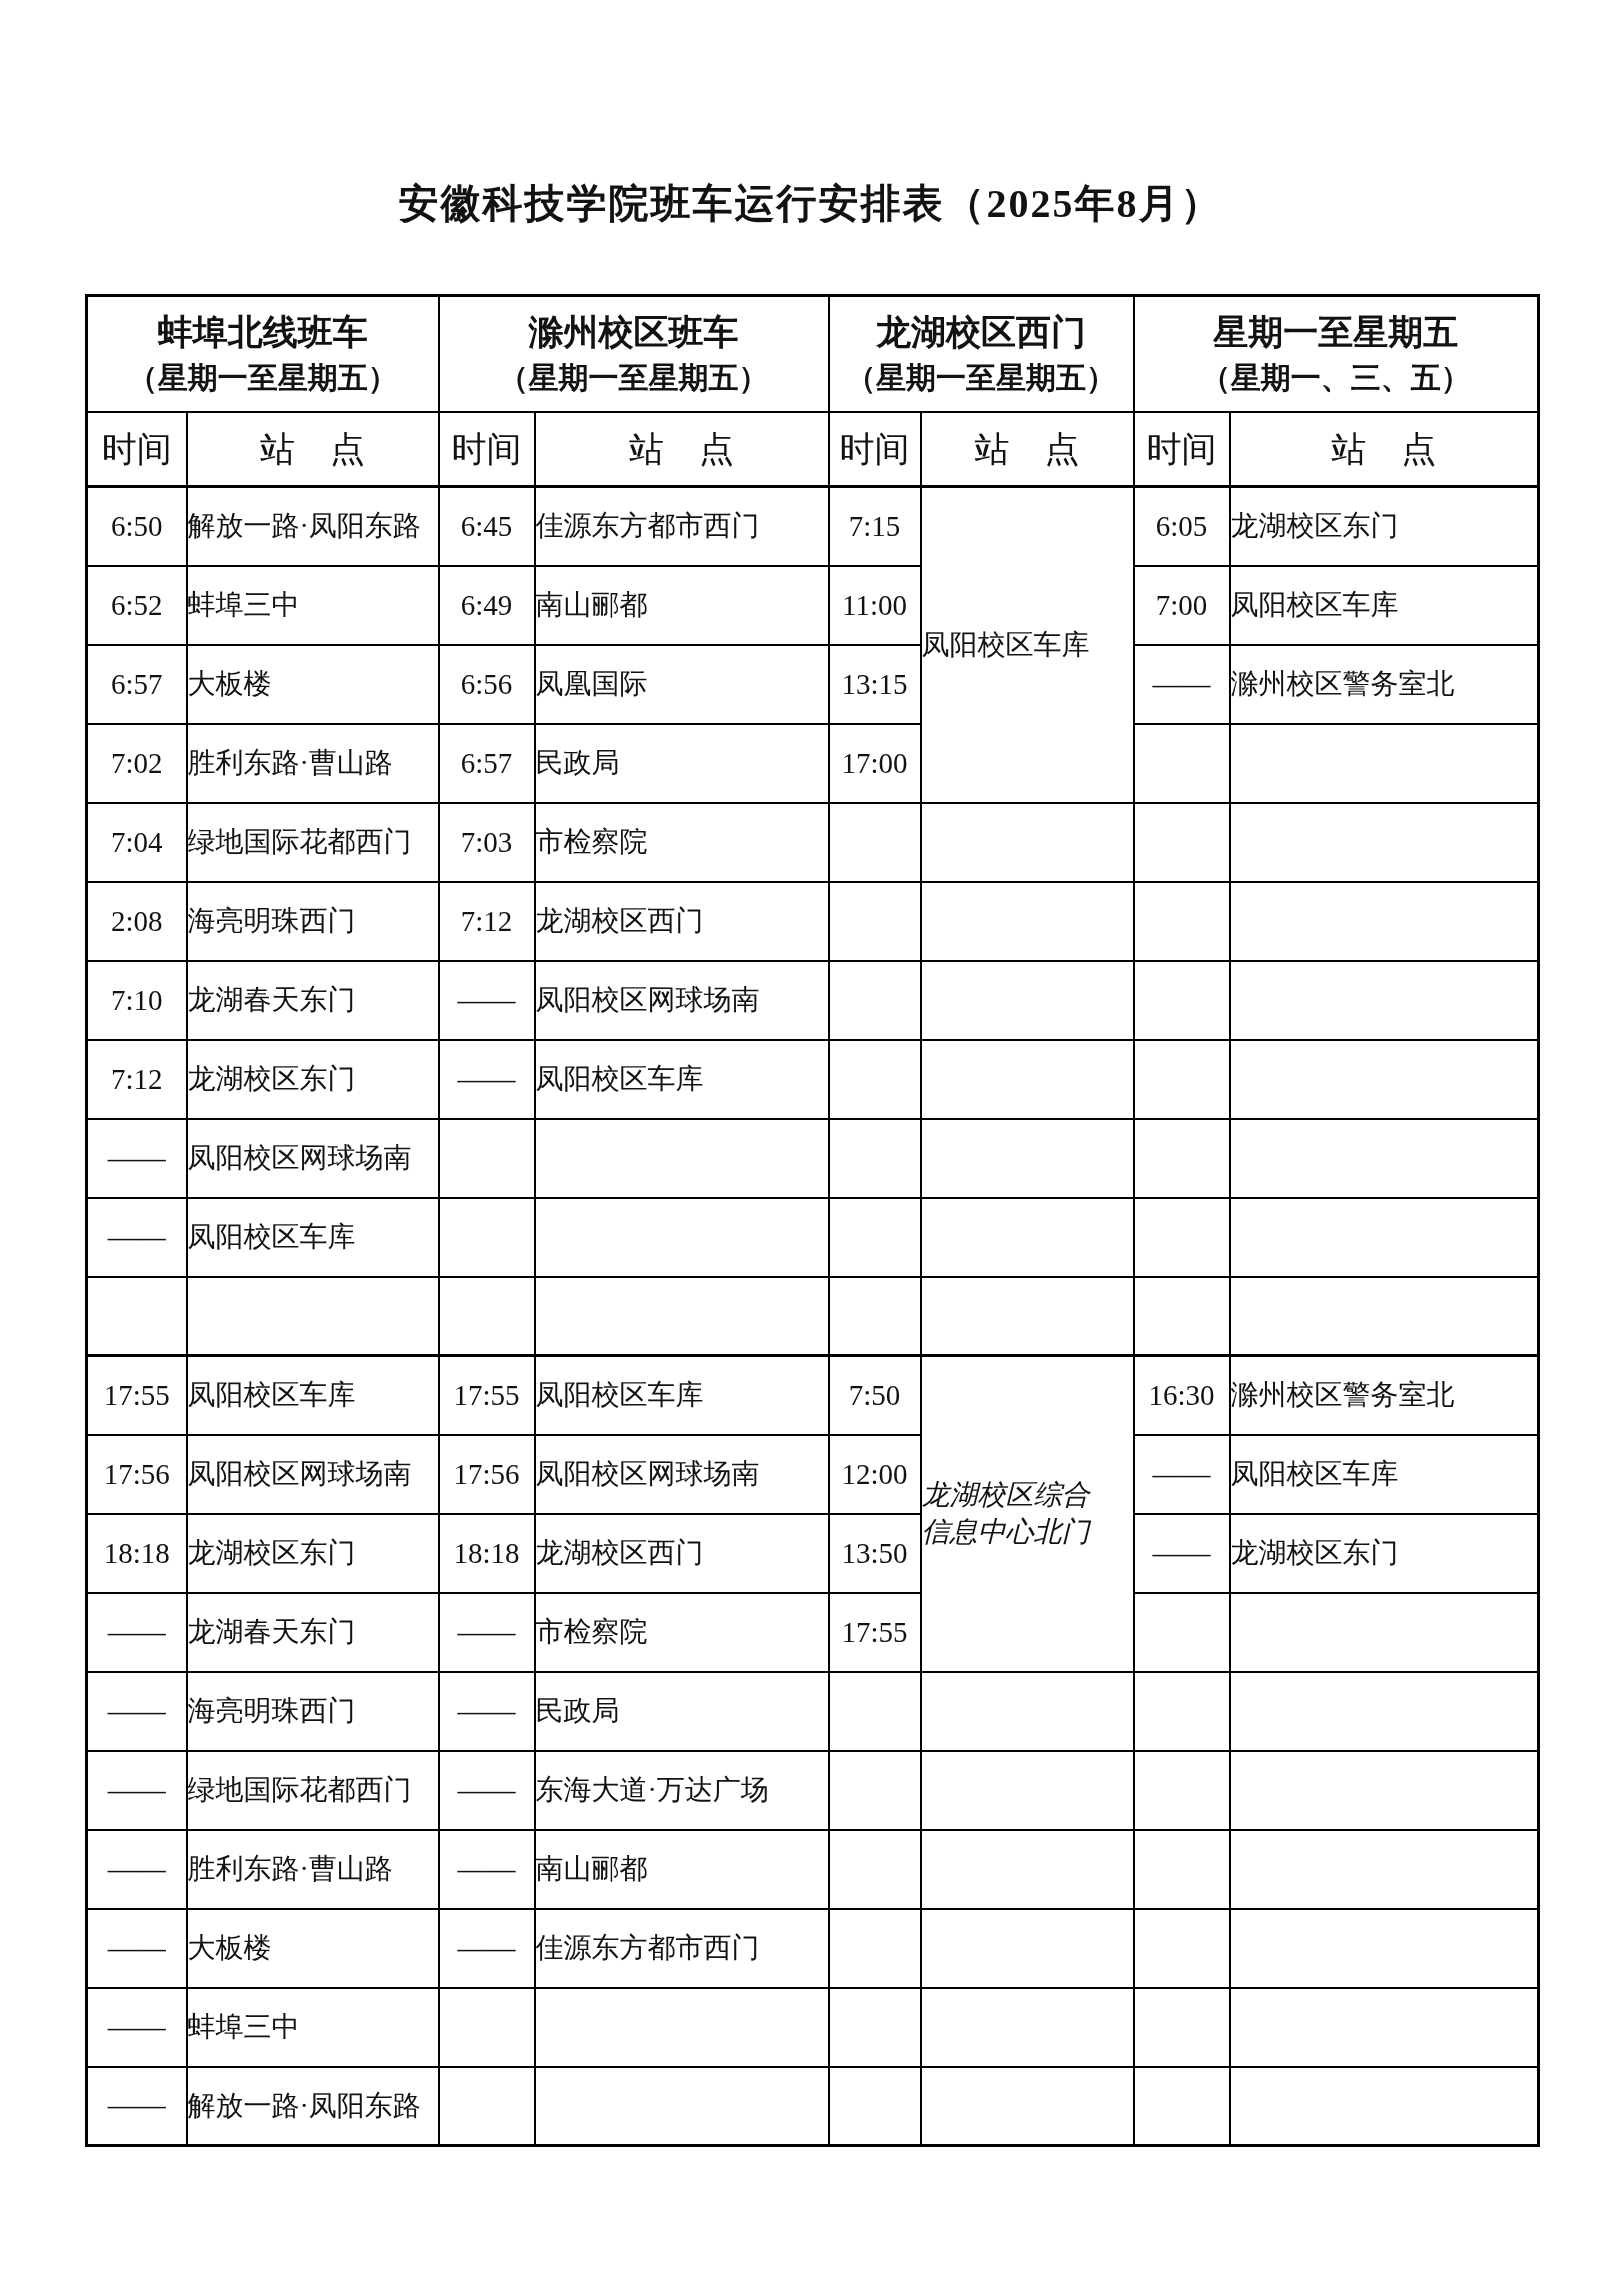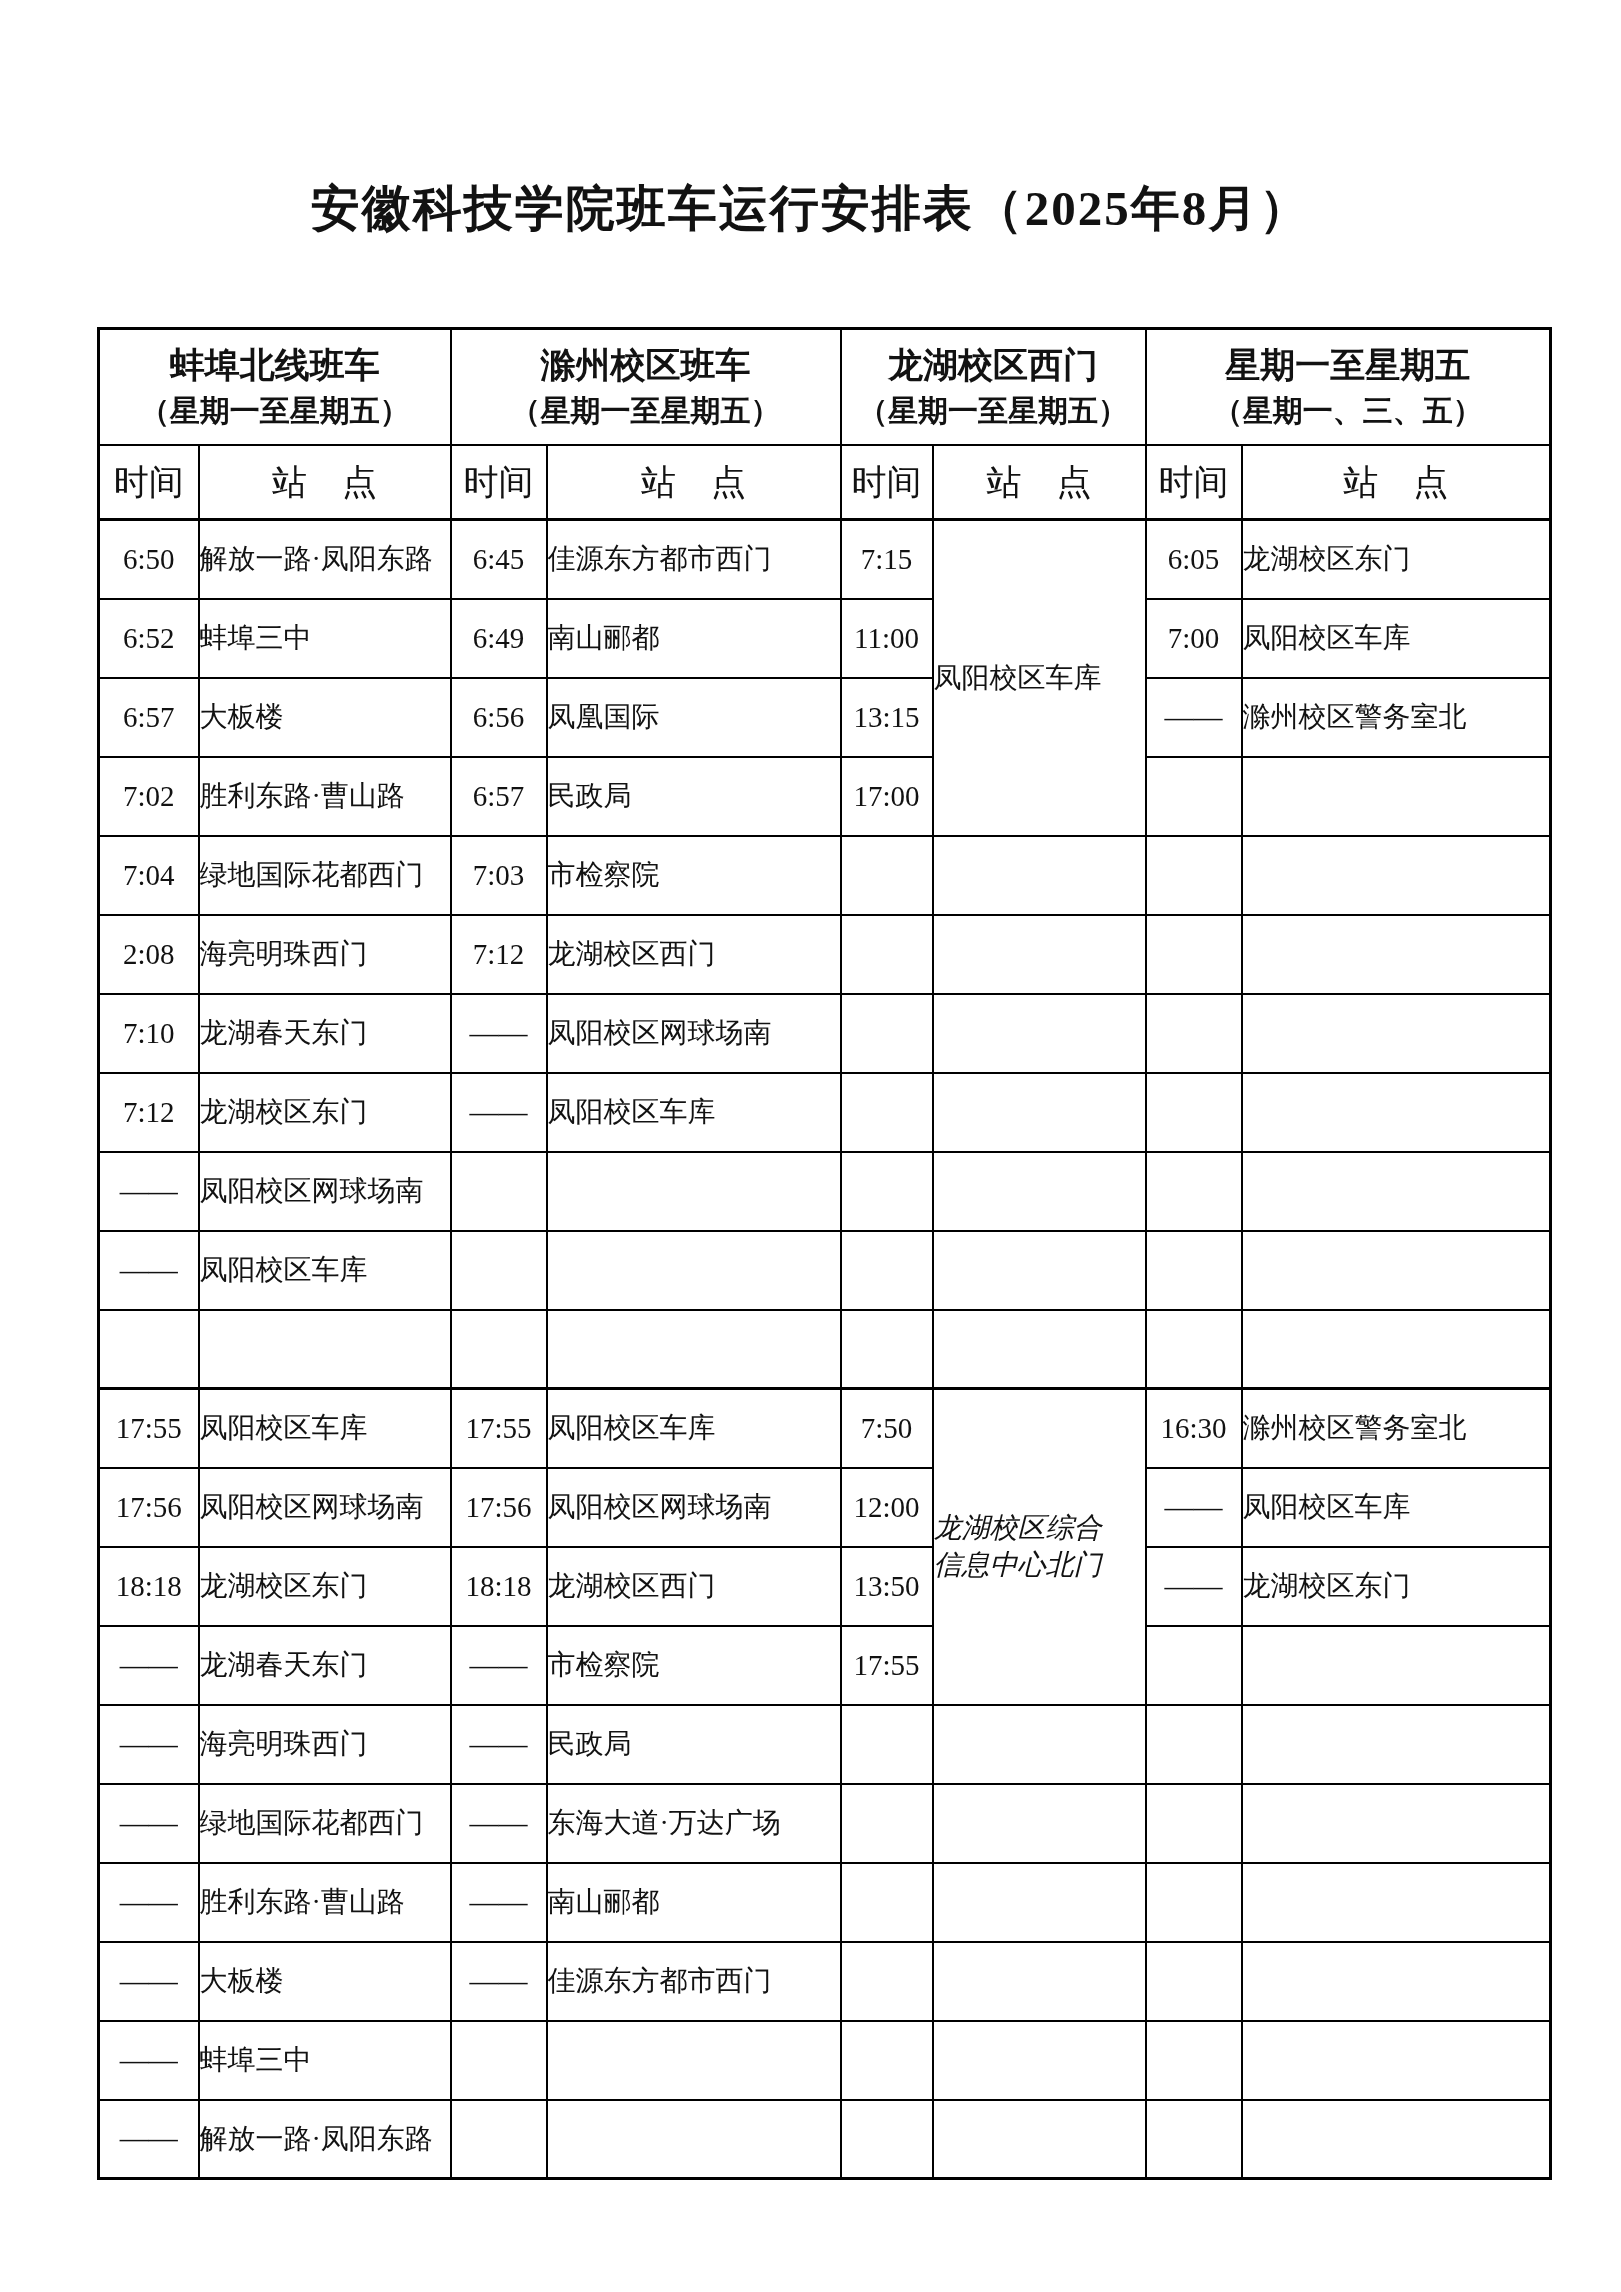--- a/index.html
+++ b/index.html
@@ -10,33 +10,32 @@
     font-family:"Liberation Serif","DejaVu Serif",serif;
     color:#121212;
     margin:0 auto;
     overflow:hidden;
   }
   .title{
     position:absolute;
     top:176px;left:0;width:100%;
     margin:0;
     text-align:center;
-    font-size:49px;
+    font-size:40px;
     font-weight:bold;
     letter-spacing:2px;
     white-space:nowrap;
   }
   table.sched{
     position:absolute;
-    top:294px;left:97px;
+    top:294px;left:85px;
     width:1452px;
     border-collapse:collapse;
     table-layout:fixed;
     border:3.9px solid #000;
-    margin-top:33px;
   }
   table.sched th, table.sched td{
     border:2px solid #000;
     padding:0;
     overflow:hidden;
     vertical-align:middle;
   }
   tr.ghead th{
     height:114px;
     font-weight:normal;

